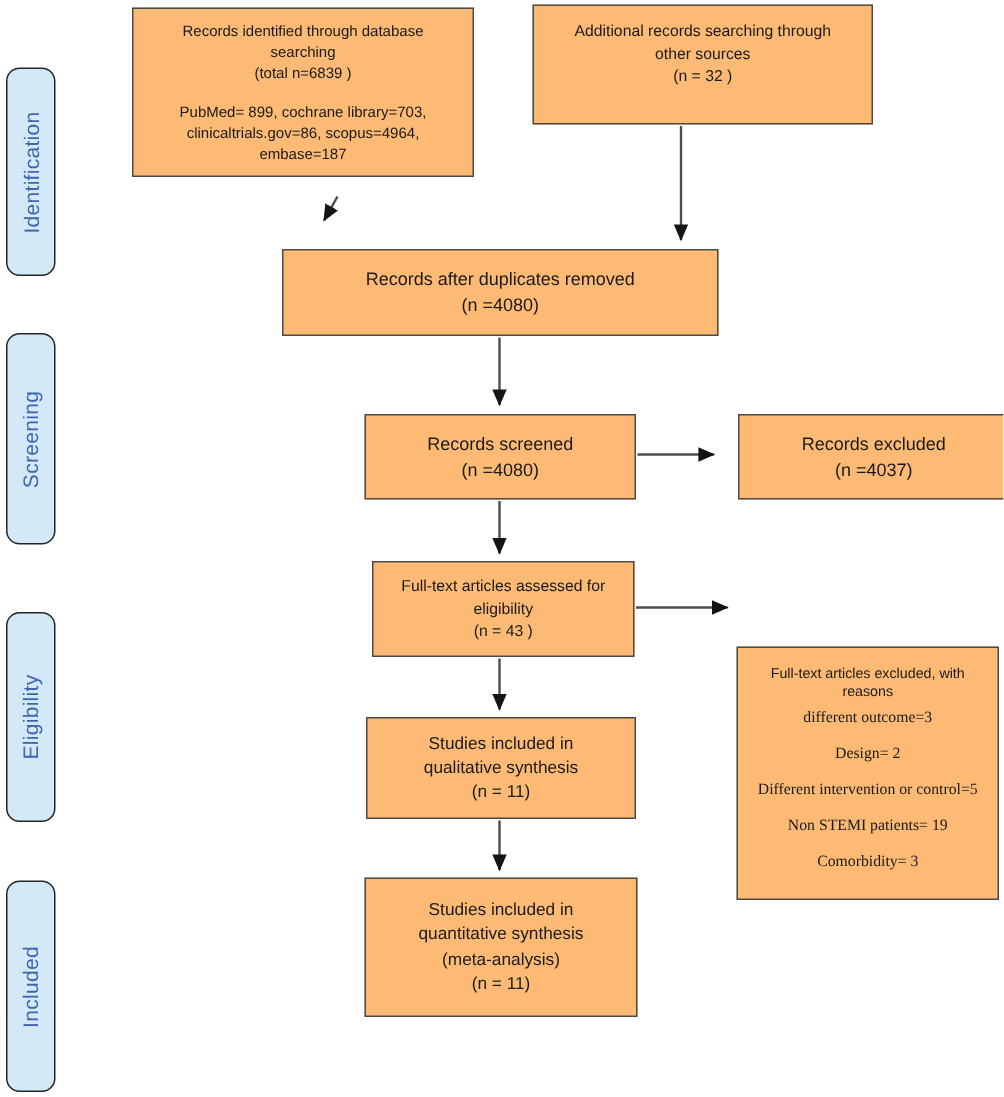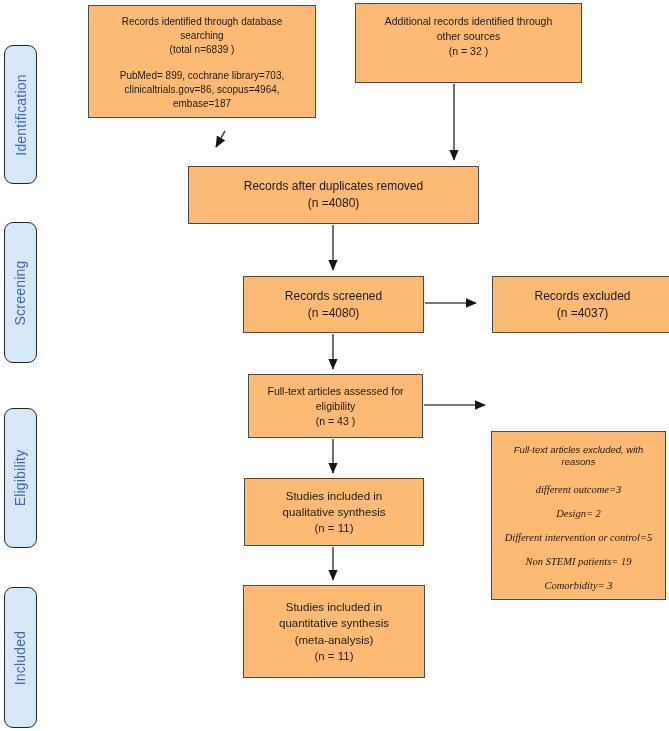--- a/index.html
+++ b/index.html
@@ -51,28 +51,28 @@
   }
   #box-database   { left: 88px;  top: 5px;   width: 228px; height: 113px; font-size: 10px;  line-height: 14px; justify-content: flex-start; padding-top: 9px; }
   #box-database .para2 { margin-top: 12px; }
   #box-other      { left: 355px; top: 3px;   width: 227px; height: 80px;  font-size: 10.5px; line-height: 15px; justify-content: flex-start; padding-top: 10px; }
   #box-duplicates { left: 188px; top: 166px; width: 291px; height: 58px;  font-size: 12px;  line-height: 17px; }
   #box-screened   { left: 243px; top: 276px; width: 181px; height: 57px;  font-size: 12px;  line-height: 17px; }
   #box-excluded   { left: 492px; top: 276px; width: 181px; height: 57px;  font-size: 12px;  line-height: 17px; }
   #box-fulltext   { left: 248px; top: 374px; width: 175px; height: 64px;  font-size: 10.5px; line-height: 15px; }
   #box-qualitative  { left: 244px; top: 478px; width: 180px; height: 68px; font-size: 11.5px; line-height: 16px; }
   #box-quantitative { left: 243px; top: 585px; width: 182px; height: 93px; font-size: 11.5px; line-height: 16.5px; }
-  #box-reasons    { left: 491px; top: 431px; width: 175px; height: 169px; font-size: 9.5px; line-height: 12px; justify-content: flex-start; padding: 12px 6px 0 6px; font-style: italic; }
+  #box-reasons    { left: 491px; top: 431px; width: 175px; height: 169px; font-size: 9.5px; line-height: 12px; justify-content: flex-start; padding: 12px 6px 0 6px; }
   #box-reasons .reason {
     font-family: "Liberation Serif", serif;
     font-size: 10.5px;
     line-height: 12px;
     margin-top: 12px;
   }
-  #box-reasons .reason.first { margin-top: 16px; }
+  #box-reasons .reason.first { margin-top: 5px; }
 
   .arrows {
     position: absolute;
     left: 0; top: 0;
     pointer-events: none;
   }
   .arrows line { stroke: #4d4d4d; stroke-width: 1.6; }
 </style>
 </head>
 <body>
@@ -111,21 +111,21 @@
   <div class="fbox" id="box-database">
     <div>Records identified through database</div>
     <div>searching</div>
     <div>(total n=6839 )</div>
     <div class="para2">PubMed= 899, cochrane library=703,</div>
     <div>clinicaltrials.gov=86, scopus=4964,</div>
     <div>embase=187</div>
   </div>
 
   <div class="fbox" id="box-other">
-    <div>Additional records identified through</div>
+    <div>Additional records searching through</div>
     <div>other sources</div>
     <div>(n = 32 )</div>
   </div>
 
   <div class="fbox" id="box-duplicates">
     <div>Records after duplicates removed</div>
     <div>(n =4080)</div>
   </div>
 
   <div class="fbox" id="box-screened">

